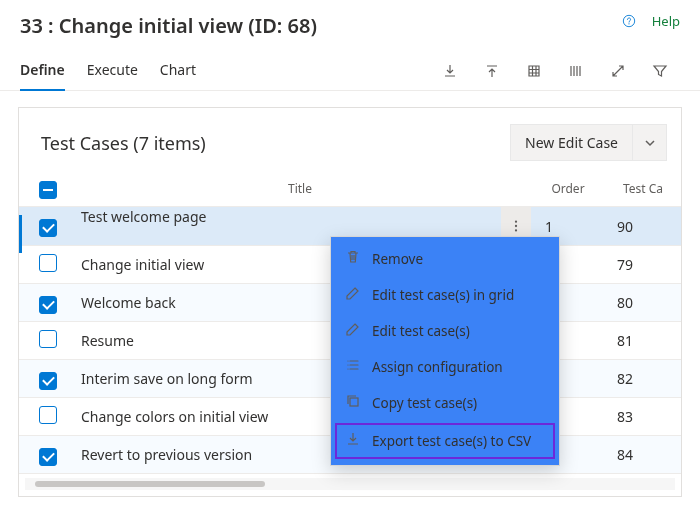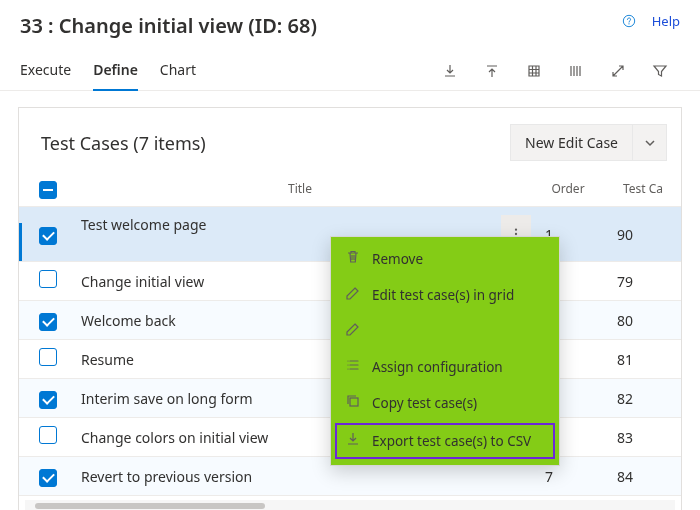--- a/index.html
+++ b/index.html
@@ -1,19 +1,19 @@
 <!DOCTYPE html>
 <html><head>
 <meta charset="utf-8">
 <style>
 *{box-sizing:border-box;margin:0;padding:0;font-family:"Segoe UI",system-ui,sans-serif}
 body{width:700px;height:510px;background:#fff;color:#323130;overflow:hidden;font-size:14px}
 .header{display:flex;justify-content:space-between;align-items:flex-start;padding:12px 20px 4px}
 .header h1{font-size:20px;font-weight:600}
-.help{color:#1d4ed8;font-size:13px;display:flex;align-items:center;gap:16px;cursor:pointer}
+.help{color:#15803d;font-size:13px;display:flex;align-items:center;gap:16px;cursor:pointer}
 .help svg{width:14px;height:14px}
 .tabs{display:flex;align-items:center;padding:0 20px;border-bottom:1px solid #edebe9;margin-top:8px;height:40px}
 .tabgroup{display:flex;gap:22px;flex:1}
 .tab{padding:8px 0 10px;font-size:14px;cursor:pointer;color:#323130}
 .tab.active{font-weight:600;border-bottom:2px solid #0078d4;margin-bottom:-1px}
 .toolbar{display:flex;gap:2px;align-items:center}
 .toolbar .tbtn{width:40px;height:36px;display:flex;align-items:center;justify-content:center;cursor:pointer;color:#605e5c}
 .toolbar .tbtn svg{width:16px;height:16px;stroke:#605e5c;fill:none;stroke-width:1.2}
 .panel{margin:16px 18px 8px;border:1px solid #e1dfdd;background:#fff;position:relative}
 .panel-head{display:flex;align-items:center;justify-content:space-between;padding:16px 14px 10px 22px}
@@ -21,33 +21,33 @@
 .newbtn-wrap{display:flex}
 .newbtn{background:#f3f2f1;padding:8px 14px;font-size:14px;cursor:pointer;border:1px solid #e8e8e8}
 .chev{background:#f3f2f1;width:34px;display:flex;align-items:center;justify-content:center;cursor:pointer;border:1px solid #e8e8e8;border-left:none}
 .chev svg{width:12px;height:12px;stroke:#605e5c;fill:none;stroke-width:1.5}
 .tablewrap{position:relative;overflow:hidden}
 .grid{width:100%;border-collapse:collapse}
 .grid th{font-size:12px;font-weight:400;color:#605e5c;text-align:center;padding:7px 12px;border-bottom:1px solid #edebe9}
 .grid th.check,.grid td.check{width:44px;padding-left:20px}
 .grid th.order,.grid td.order{width:72px;padding-left:14px}
 .grid th.tc,.grid td.tc{width:78px;padding-left:14px}
-.grid td{padding:8px 12px;height:38px;border-bottom:1px solid #edebe9;font-size:14px}
+.grid td{padding:0 12px;height:38px;border-bottom:1px solid #edebe9;font-size:14px}
 .grid tr.striped td{background:#f7fbff}
 .grid tr.sel td{background:#dceaf8}
 .grid tr.sel td.check::before{content:"";display:block;width:3px;height:38px;background:#0078d4;position:absolute;left:0}
 .grid tr{position:relative}
 .cbox{width:18px;height:18px;border:1.5px solid #0078d4;border-radius:3px;display:inline-flex;align-items:center;justify-content:center;background:#fff}
 .cbox.checked{background:#0078d4}
 .cbox.checked::after{content:"";width:9px;height:5px;border:2px solid #fff;border-top:none;border-right:none;transform:rotate(-45deg);margin-top:-3px}
 .cbox.indet{background:#0078d4}
 .cbox.indet::after{content:"";width:10px;height:2px;background:#fff}
 .rowmenu{width:30px;height:38px;float:right;display:flex;align-items:center;justify-content:center;cursor:pointer;background:#edebe9;margin-right:-12px}
 .rowmenu svg{width:14px;height:14px;fill:#605e5c}
-.ctx{position:absolute;top:236px;left:330px;width:230px;background:#84cc16;border:1px solid #d6d6d6;box-shadow:0 6px 18px rgba(0,0,0,.18);z-index:10;padding:4px 0}
+.ctx{position:absolute;top:236px;left:330px;width:230px;background:#3b82f6;border:1px solid #d6d6d6;box-shadow:0 6px 18px rgba(0,0,0,.18);z-index:10;padding:4px 0}
 .ctx .item{display:flex;align-items:center;gap:11px;padding:8px 14px;font-size:13.5px;color:#323130;cursor:pointer}
 .ctx .item svg{width:16px;height:16px;stroke:#605e5c;fill:none;stroke-width:1.2}
 .ctx .item.boxed{border:2px solid #6d28d9;margin:2px 4px;padding:6px 8px}
 .scroll{height:12px;background:#f6f6f6;position:relative;margin:4px 6px 6px}
 .scroll .thumb{position:absolute;left:10px;top:3px;height:6px;width:230px;background:#c8c6c4;border-radius:3px}
 </style>
 </head>
 <body>
 
 <div class="header">
@@ -57,22 +57,22 @@
         <circle cx="8" cy="8" r="6.5" fill="none" stroke="#0078d4"></circle>
         <path d="M6.2 6.2a1.8 1.8 0 113 1.4c-.6.5-1.2.8-1.2 1.6" fill="none" stroke="#0078d4" stroke-linecap="round"></path>
         <circle cx="8" cy="11.2" r=".7" fill="#0078d4"></circle>
       </svg>
     <span>Help</span>
   </span>
 </div>
 
 <div class="tabs">
   <div class="tabgroup">
+    <div class="tab active">Define</div>
     <div class="tab">Execute</div>
-    <div class="tab active">Define</div>
     <div class="tab">Chart</div>
   </div>
   <div class="toolbar">
     <div class="tbtn">
         <svg viewBox="0 0 16 16">
           <path d="M8 2v8M5 7l3 3 3-3M3 13h10"></path>
         </svg>
       </div>
     <div class="tbtn">
         <svg viewBox="0 0 16 16">
@@ -192,20 +192,21 @@
     <div class="item">
       <span><svg viewBox="0 0 16 16">
           <path d="M10 3l3 3-8 8H2v-3z"></path>
         </svg></span>
       <span>Edit test case(s) in grid</span>
     </div>
     <div class="item">
       <span><svg viewBox="0 0 16 16">
           <path d="M10 3l3 3-8 8H2v-3z"></path>
         </svg></span>
+      <span>Edit test case(s)</span>
     </div>
     <div class="item">
       <span><svg viewBox="0 0 16 16">
           <path d="M5 4h8M5 8h8M5 12h8M3 4h0M3 8h0M3 12h0" stroke-linecap="round"></path>
         </svg></span>
       <span>Assign configuration</span>
     </div>
     <div class="item">
       <span><svg viewBox="0 0 16 16">
           <rect x="5" y="5" width="8" height="8"></rect>

